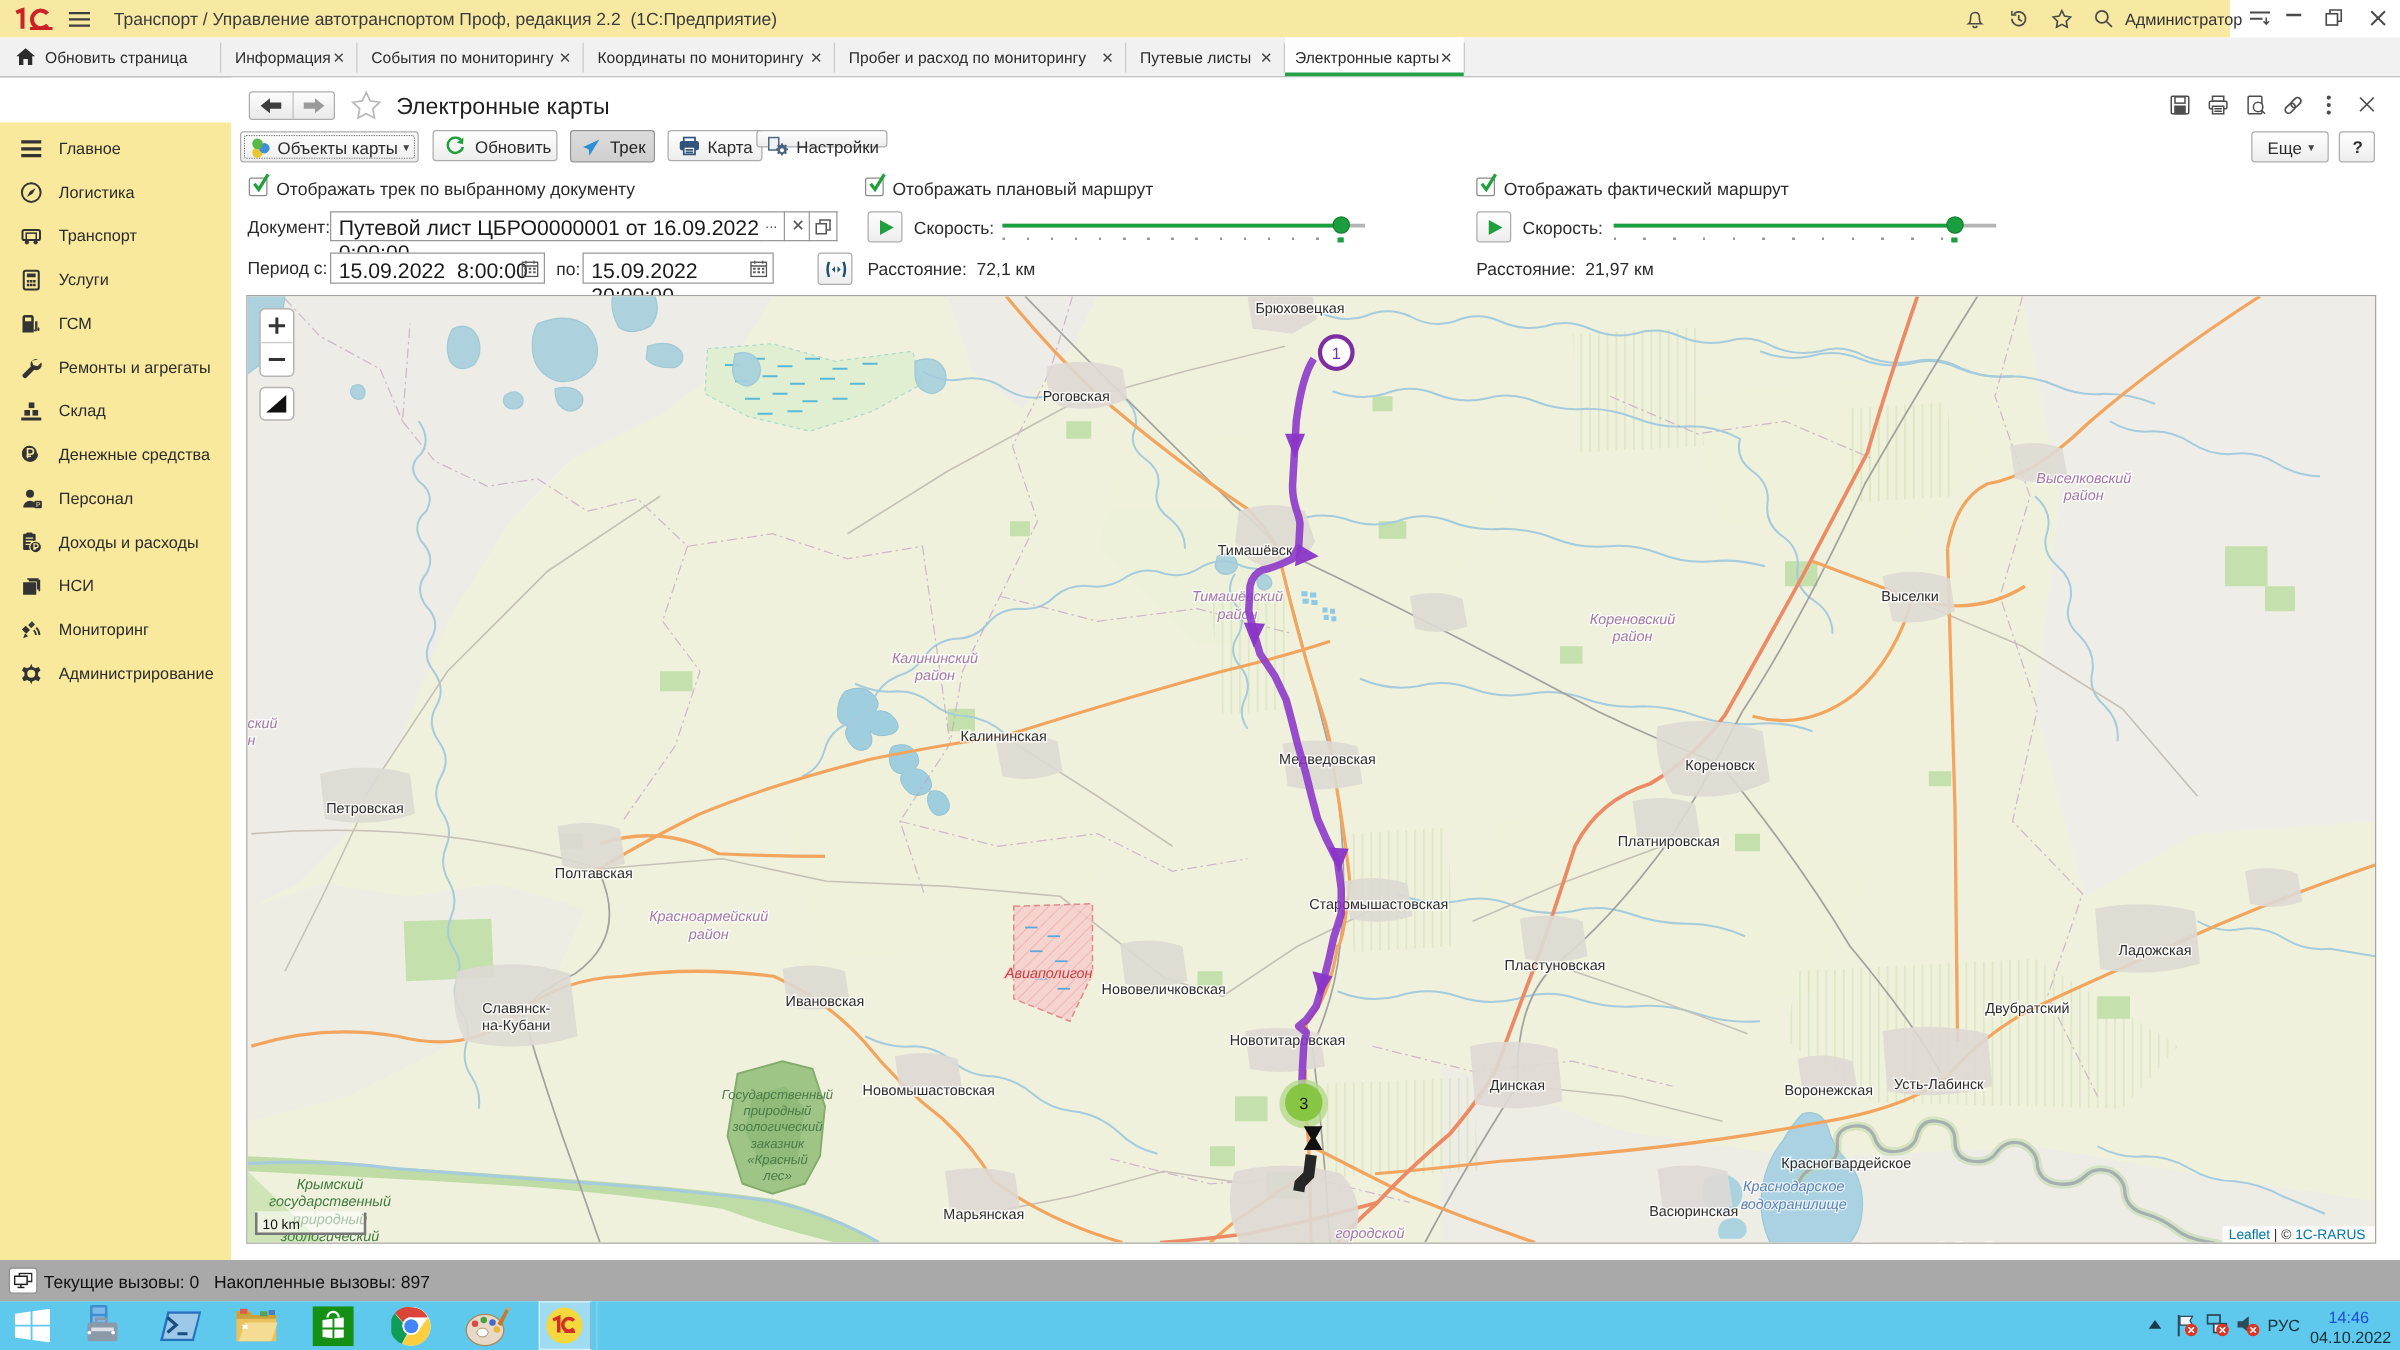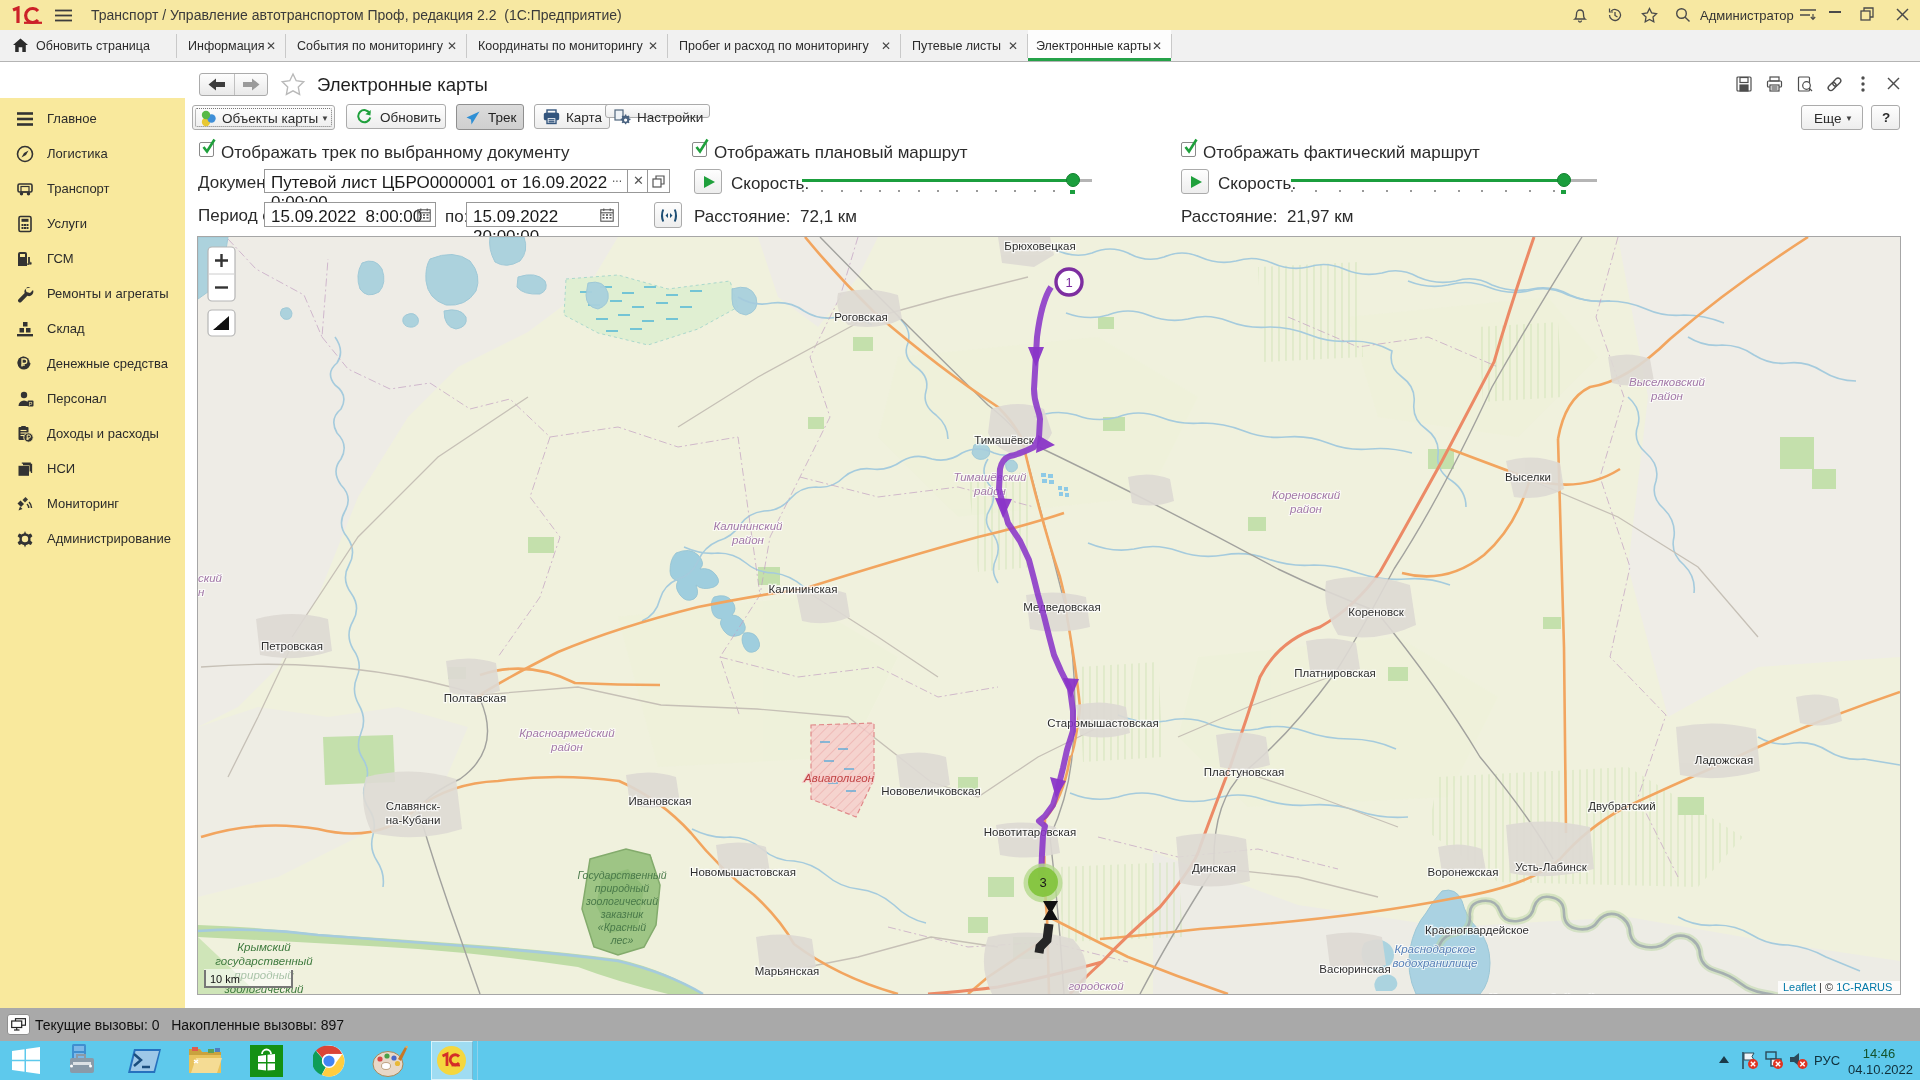--- a/index.html
+++ b/index.html
@@ -1,37 +1,37 @@
 <!DOCTYPE html>
 <html><head>
 <meta charset="utf-8">
 <style>
   * { margin:0; padding:0; box-sizing:border-box; }
   html,body { width:1920px; height:1080px; overflow:hidden; font-family:"Liberation Sans", sans-serif; }
   .abs { position:absolute; }
   #stage { position:relative; width:1920px; height:1080px; background:#fff; }
   
-  #topbar { position:absolute; left:0; top:0; width:1920px; height:30px; background:#f7e8a2; }
+  #topbar { position:absolute; left:0; top:0; width:1784px; height:30px; background:#f7e8a2; }
   #topbar .title { position:absolute; left:91px; top:7px; font-size:14px; color:#3a3a3a; }
   
   #tabbar { position:absolute; left:0; top:30px; width:1920px; height:32px; background:#f1f1f1; border-bottom:1px solid #b4b4b4; }
   .tab { position:absolute; top:0; height:31px; font-size:12.5px; color:#2b2b2b; white-space:nowrap; }
   .tab .tx { position:absolute; top:9px; left:11px; }
   .tab .cl { position:absolute; top:9px; right:9px; color:#444; font-size:12px; }
   .tabdiv { position:absolute; top:4px; width:1px; height:24px; background:#c9c9c9; }
   .tab.active { background:#fdfdfd; border-bottom:3px solid #24a148; }
   
   #sidebar { position:absolute; left:0; top:62px; width:185px; height:946px; background:#f9e99d;margin-top:36px; }
   .sbitem { position:absolute; left:0; width:185px; height:35px; }
   .sbitem .ic { position:absolute; left:16px; top:9px; width:18px; height:18px; }
   .sbitem .tx { position:absolute; left:47px; top:10px; font-size:13px; color:#2b2b2b; white-space:nowrap; }
   
   #content { position:absolute; left:185px; top:62px; width:1735px; height:946px; background:#fff; }
   .btn { position:absolute; background:linear-gradient(#fefefe,#ededed); border:1px solid #ababab; border-radius:3px; font-size:13.5px; color:#2b2b2b; }
-  .lbl { position:absolute; font-size:17px; color:#2b2b2b; white-space:nowrap; }
+  .lbl { position:absolute; font-size:14px; color:#2b2b2b; white-space:nowrap; }
   .inp { position:absolute; background:#fff; border:1px solid #989898; font-size:17px; color:#1a1a1a; }
   .cb { position:absolute; width:15px; height:15px; background:#fff; border:1px solid #8a8a8a; border-radius:2px; }
   .cb svg { position:absolute; left:1px; top:-5px; overflow:visible; }
   
   #statusbar { position:absolute; left:0; top:1008px; width:1920px; height:33px; background:#a9a9a9; }
   
   #taskbar { position:absolute; left:0; top:1041px; width:1920px; height:39px; background:#5ec9ec; }
 </style>
 </head>
 <body>
@@ -901,17 +901,17 @@
         <rect x="6" y="8" width="10" height="7" fill="#eef4f8" stroke="#2b4a5a" stroke-width="1.4"></rect>
         <circle cx="13" cy="13" r="5" fill="#e03422"></circle>
         <path d="M10.8 10.8 L15.2 15.2 M15.2 10.8 L10.8 15.2" stroke="#fff" stroke-width="1.4"></path>
       </svg>
     <svg class="abs" style="left:1789px;top:10px" width="19" height="19" viewBox="0 0 19 19">
         <path d="M1 6 L5 6 L10 2 L10 15 L5 11 L1 11 Z" fill="#2b4a5a"></path>
         <circle cx="13.5" cy="13" r="5" fill="#e03422"></circle>
         <path d="M11.3 10.8 L15.7 15.2 M15.7 10.8 L11.3 15.2" stroke="#fff" stroke-width="1.4"></path>
       </svg>
     <div class="abs" style="left:1814px;top:12px;font-size:13px;color:#10303c">РУС</div>
-    <div class="abs" style="left:1848px;top:5px;width:62px;text-align:center;font-size:13px;color:#14532d">14:46</div>
+    <div class="abs" style="left:1848px;top:5px;width:62px;text-align:center;font-size:13px;color:#1d4ed8">14:46</div>
     <div class="abs" style="left:1848px;top:21px;width:62px;text-align:center;font-size:13px;color:#10303c">04.10.2022</div>
   </div>
 
 </div>
 
 </body></html>

